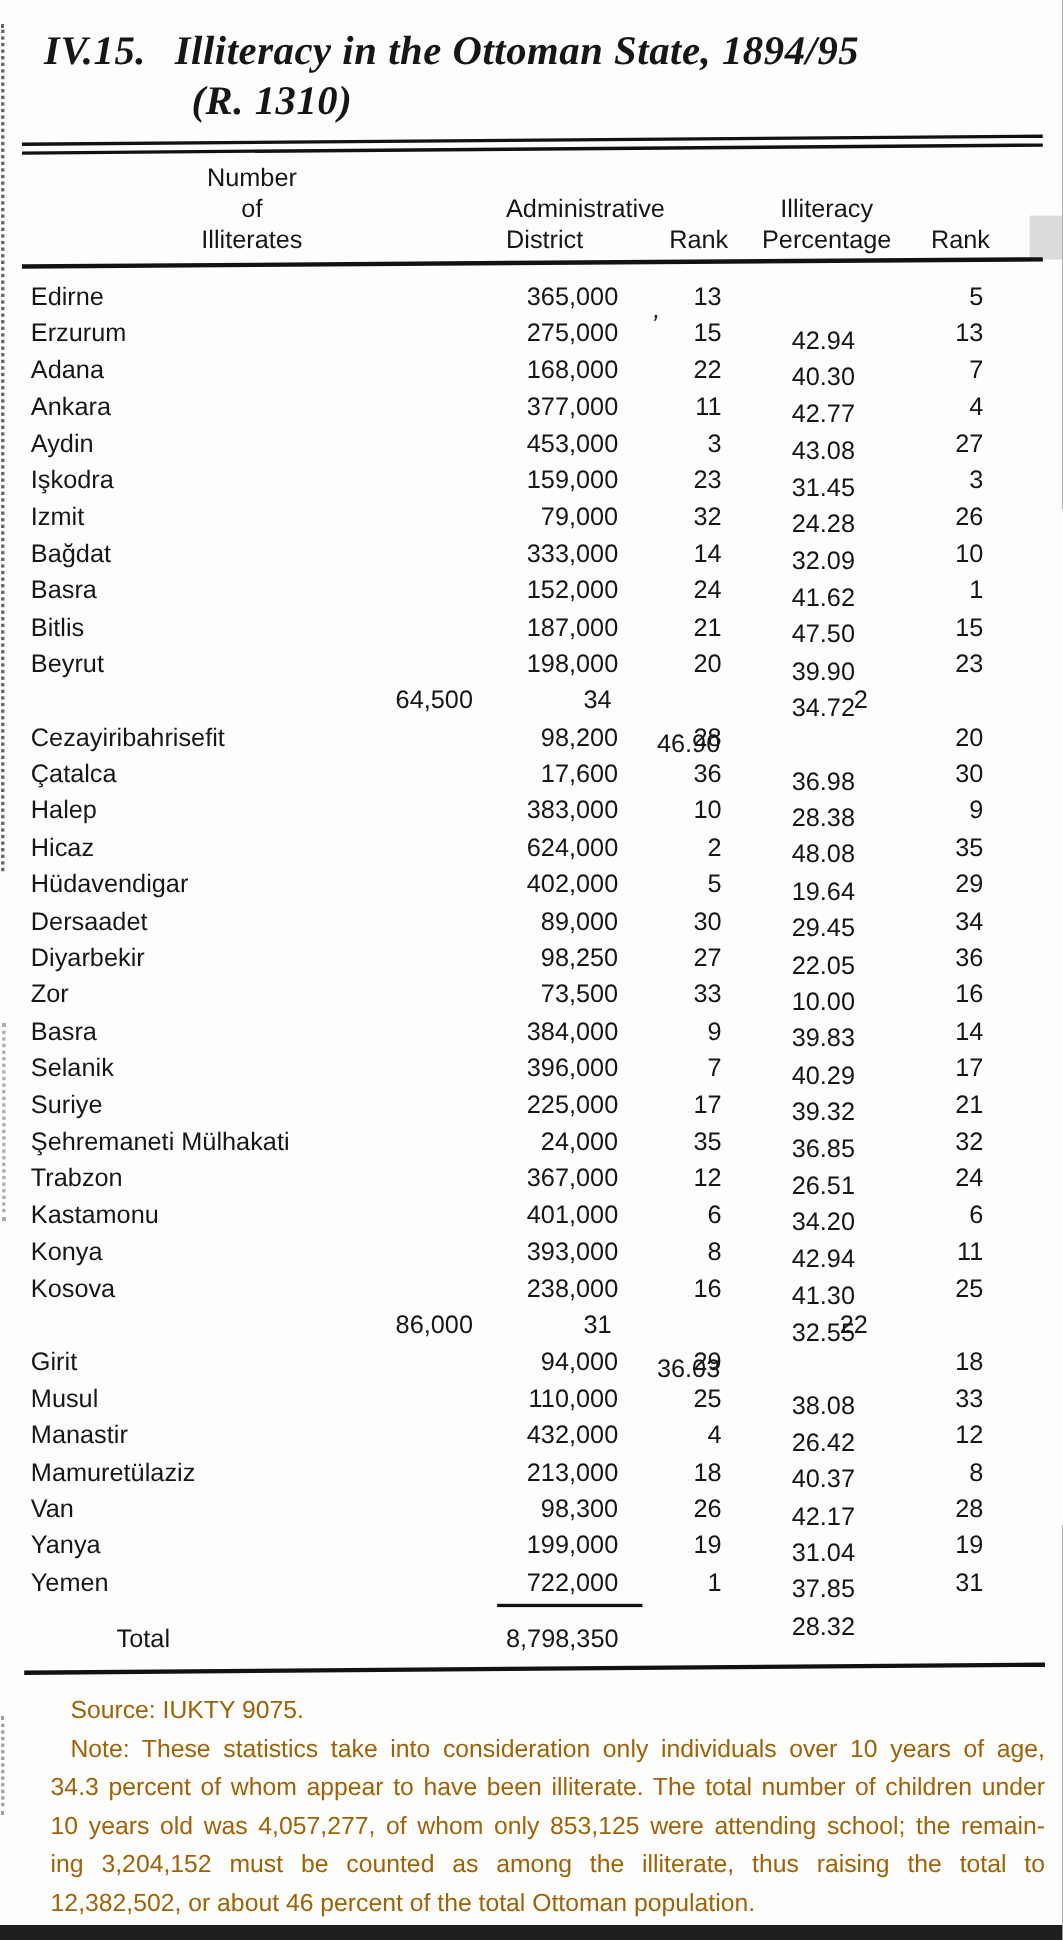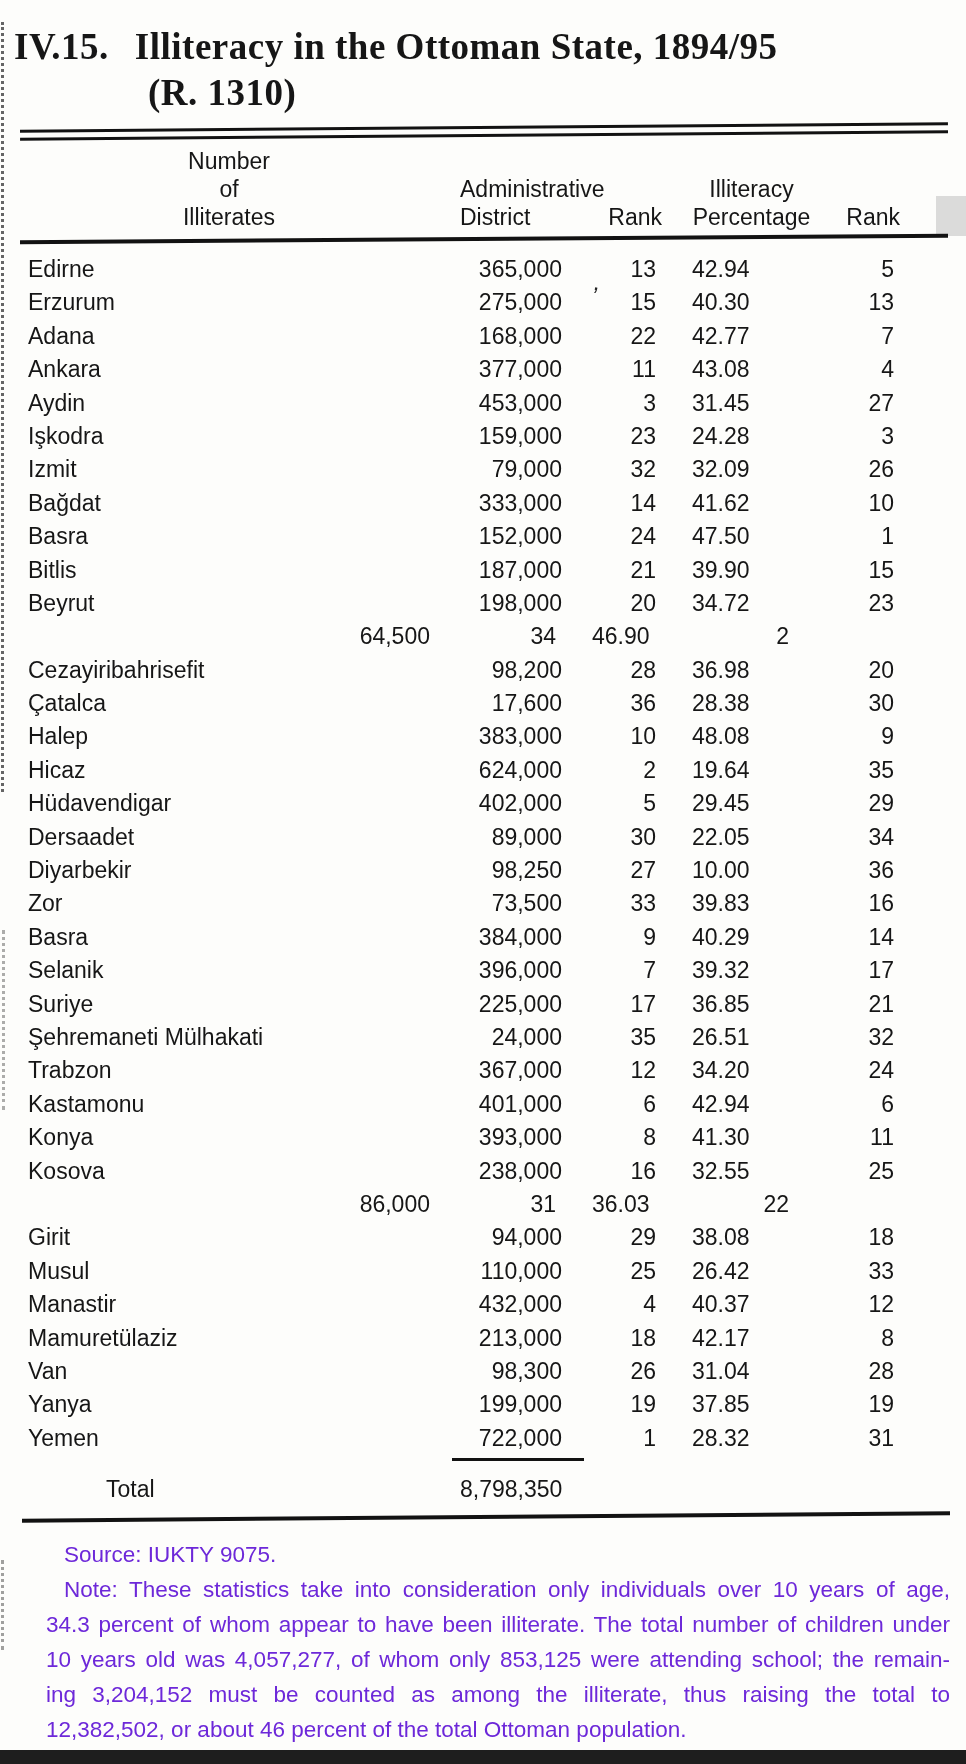--- a/index.html
+++ b/index.html
@@ -33,26 +33,27 @@
   .stray-comma {
     position: absolute; left: 594px; top: 268px;
     font-size: 24px; color: #222; transform: rotate(12deg);
   }
   .bottom-bar {
     position: absolute; left: 0; bottom: 0; width: 966px; height: 14px;
     background: #1e1e1e;
   }
   
   .title-block {
-    padding: 24px 20px 0 14px;
+    padding: 24px 20px 0 40px;
     font-family: "Liberation Serif", serif;
     font-weight: bold;
     font-size: 37px;
     letter-spacing: 0.5px;
     line-height: 46px;
+    font-style: italic;
   }
   .title-index { margin-right: 26px; }
   .title-line2 { padding-left: 134px; }
   
   .rule-double {
     margin: 10px 18px 0 20px; height: 5px;
     border-top: 3px solid #121212; border-bottom: 3px solid #121212;
     transform: rotate(-0.45deg);
   }
   .rule-header {
@@ -68,41 +69,41 @@
   }
   
   .grid {
     display: grid;
     grid-template-columns: 432px 132px 100px 145px 105px;
     padding-left: 28px;
   }
   .cell-district   { text-align: left; }
   .cell-num        { text-align: right; padding-right: 30px; }
   .cell-rank1      { text-align: right; padding-right: 36px; }
-  .cell-pct        { text-align: left; padding-right: 32px; }
+  .cell-pct        { text-align: center; padding-right: 32px; margin-top: 40px; }
   .cell-rank2      { text-align: right; padding-right: 48px; }
   .thead {
     margin-top: 10px;
     font-size: 23px;
     line-height: 28px;
     align-items: end;
   }
   .thead .hc { display: flex; flex-direction: column; }
   .h-num  { text-align: center; padding-right: 30px; }
   .h-rank1{ text-align: right;  padding-right: 30px; }
   .h-pct  { text-align: center; padding-right: 26px; }
   .h-rank2{ text-align: right;  padding-right: 42px; }
   .rows { margin-top: 12px; font-size: 23px; }
   .rows .row { line-height: 33.4px; height: 33.4px; }
   .total-row {
     margin-top: 8px; font-size: 23px; line-height: 40px; height: 40px;
   }
   .total-row .cell-district { padding-left: 78px; }
   
-  .footer { margin-top: 18px; font-size: 22.5px; line-height: 35px; color: #6d28d9; }
+  .footer { margin-top: 18px; font-size: 22.5px; line-height: 35px; color: #a16207; }
   .source-line { padding-left: 64px; }
   .note .nline { padding-left: 46px; padding-right: 16px; }
   .note .nline.first { padding-left: 64px; }
   .note .nline.justify { text-align: justify; text-align-last: justify; }
 </style>
 </head>
 <body>
 
 <div class="page">
 

